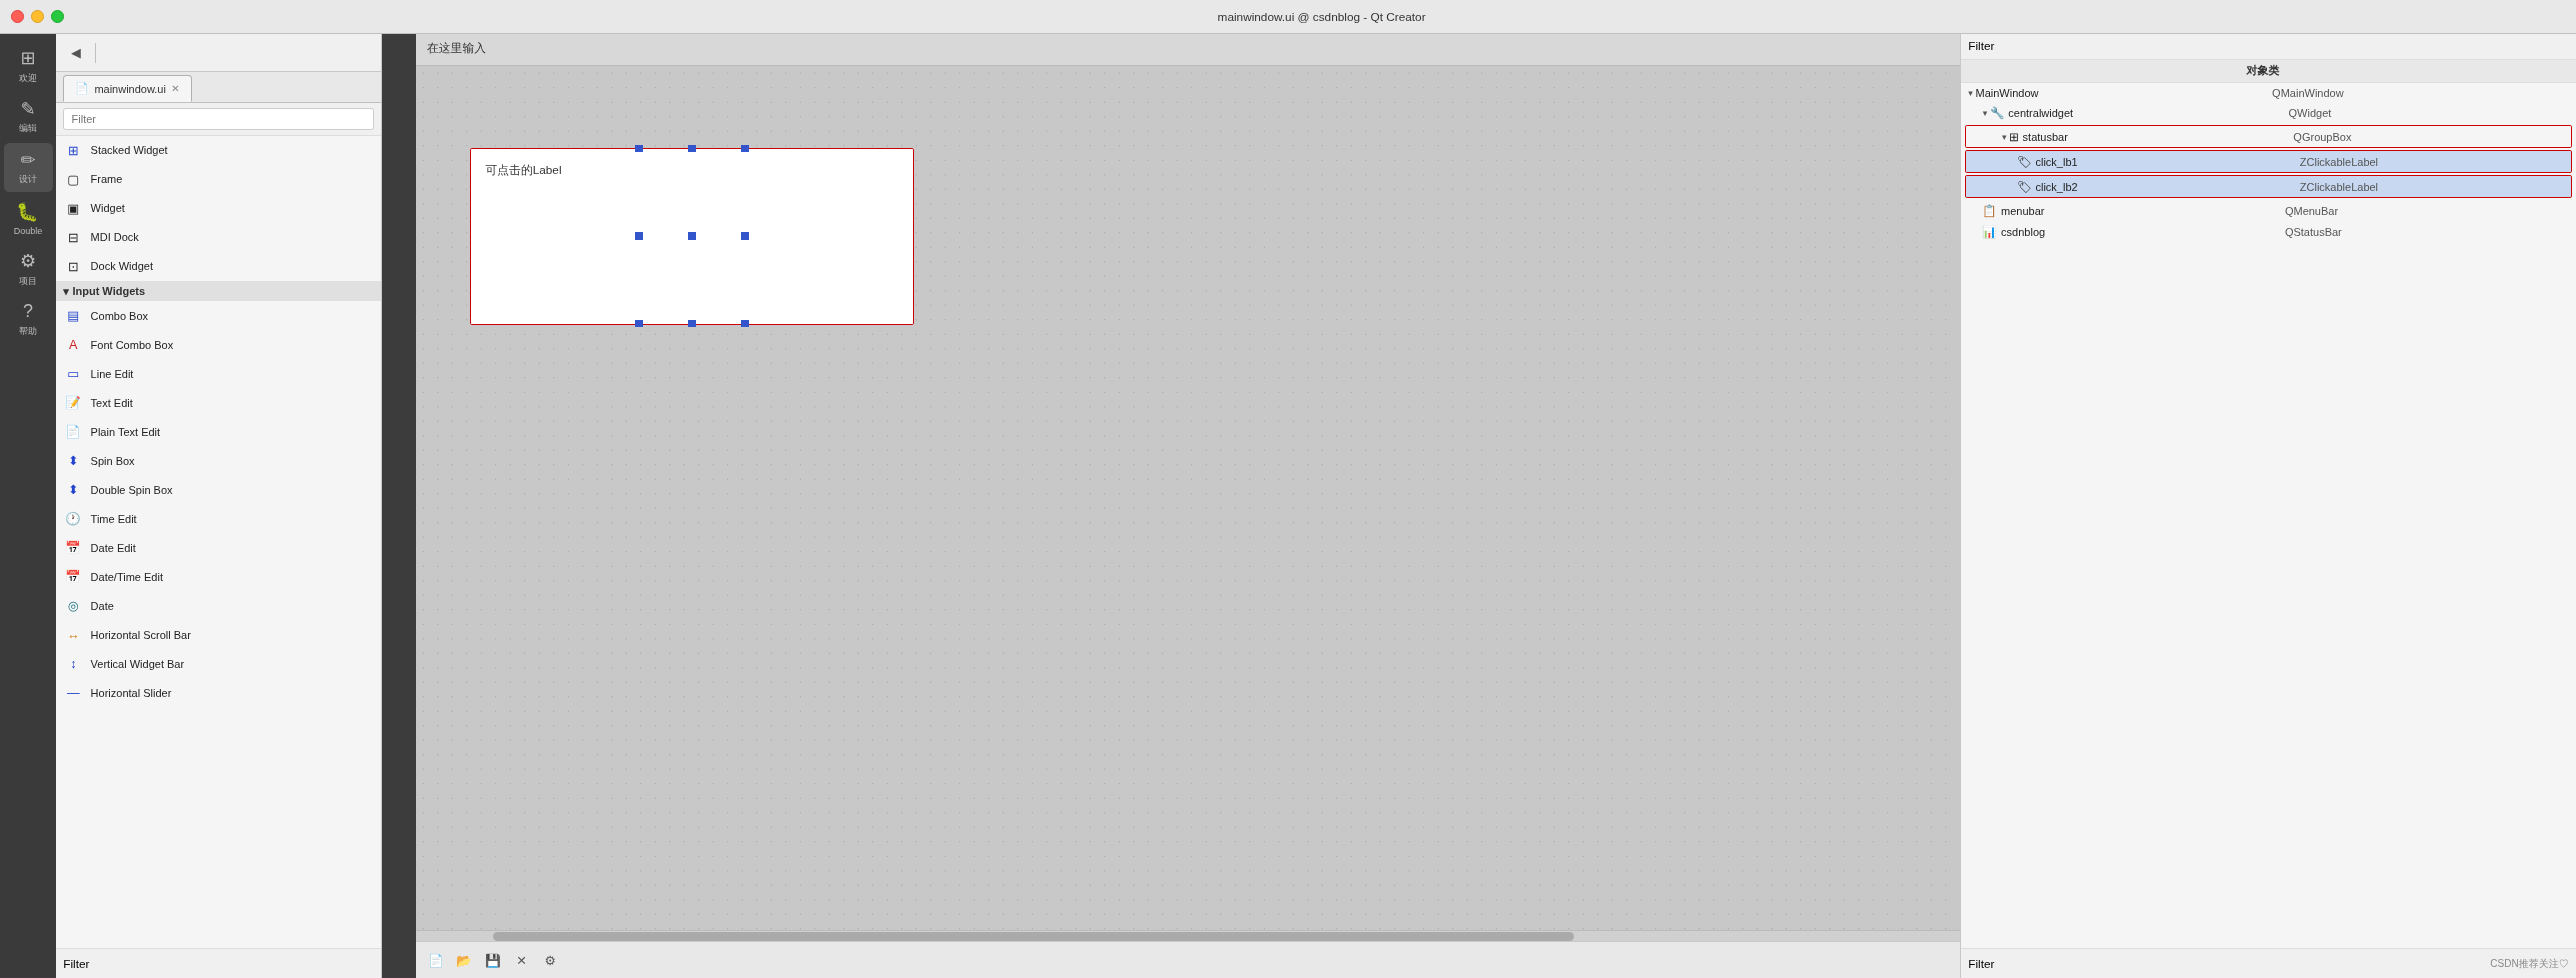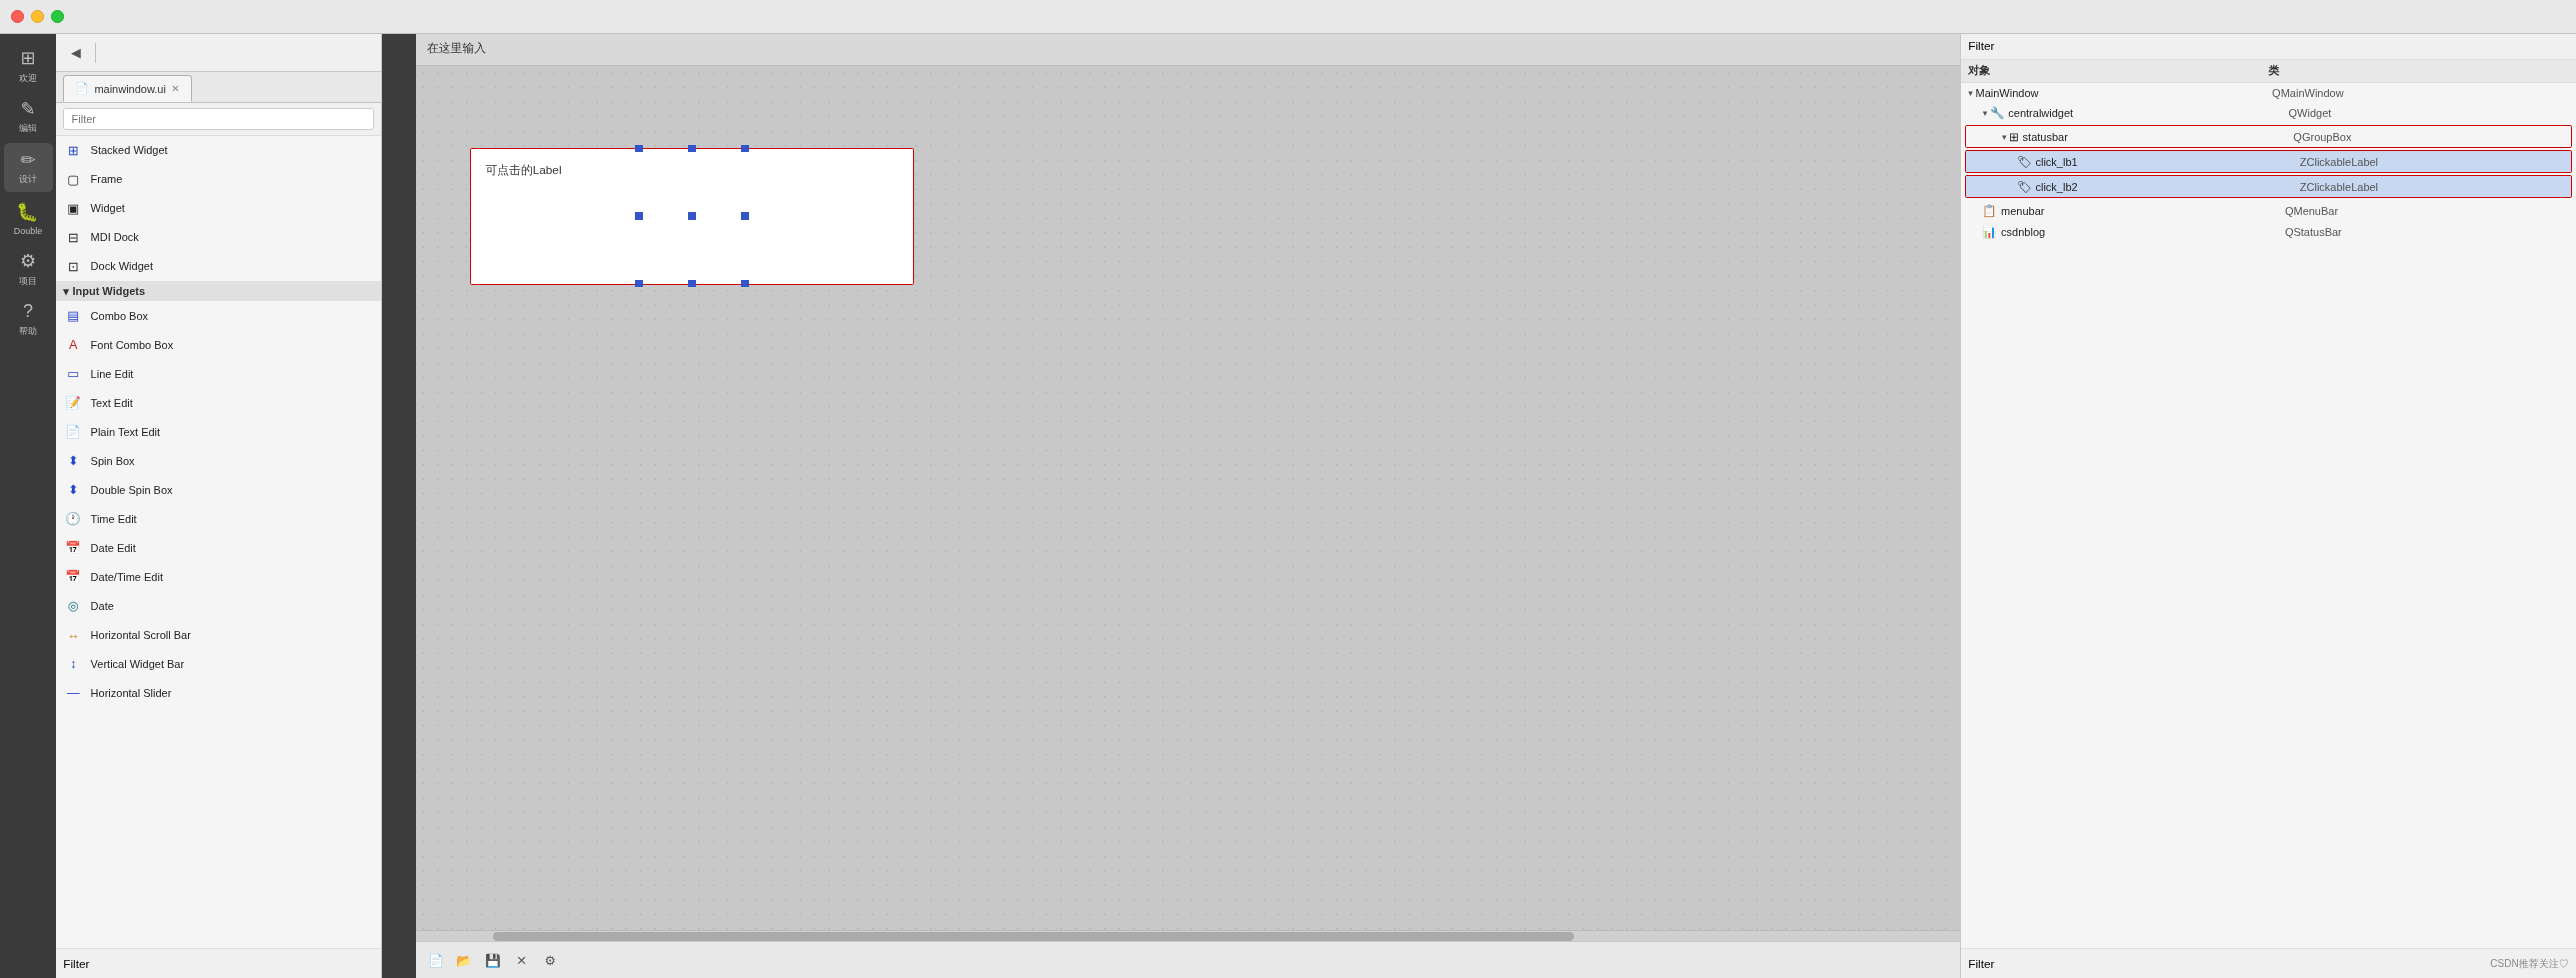--- a/index.html
+++ b/index.html
@@ -253,21 +253,21 @@
     }
     .tree-header {
       display: flex;
       padding: 3.6px 7.3px;
       background: #e8e8e8;
       border-bottom: 0.9px solid #ddd;
       font-size: 11px;
       font-weight: 600;
       color: #333;
     }
-    .tree-col-obj { flex: 1; }
+    .tree-col-obj { flex: 1; text-align: right; }
     .tree-col-cls { flex: 1; }
     .tree-row {
       display: flex;
       align-items: center;
       padding: 3.6px 7.3px;
       font-size: 11px;
       color: #222;
       cursor: pointer;
     }
     .tree-row.selected { background: #c8d8f0; }
@@ -329,20 +329,21 @@
   </style>
 </head>
 <body>
 
 <div class="titlebar">
   <div class="titlebar-buttons">
     <button class="tb-btn tb-close"></button>
     <button class="tb-btn tb-min"></button>
     <button class="tb-btn tb-max"></button>
   </div>
+  <div class="titlebar-title">mainwindow.ui @ csdnblog - Qt Creator</div>
 </div>
 
 <div class="main-layout">
 
   <div class="sidebar">
     <div class="sidebar-item">
       <span class="sidebar-icon">⊞</span>
       <span>欢迎</span>
     </div>
     <div class="sidebar-item">
@@ -475,21 +476,21 @@
       <span>Filter</span>
     </div>
   </div>
 
   <div class="canvas-area">
     <div style="padding: 7.3px 11px; background: #d8d8d8; border-bottom: 0.9px solid #bbb; font-size: 11.8px; color: #333;">
       <span>在这里输入</span>
     </div>
     <div class="canvas-grid">
 
-      <div class="design-widget" style="top:82px; left:54px; width:444px; height:137px;">
+      <div class="design-widget" style="top:82px; left:54px; width:444px; height:177px;">
         <span class="design-widget-label">可点击的Label</span>
 
         <div class="sel-dot" style="top:-3.6px; left:calc(38% - 3.6px);"></div>
         <div class="sel-dot" style="top:-3.6px; left:calc(50% - 3.6px);"></div>
         <div class="sel-dot" style="top:-3.6px; left:calc(62% - 3.6px);"></div>
         <div class="sel-dot" style="top:calc(50% - 3.6px); left:calc(38% - 3.6px);"></div>
         <div class="sel-dot" style="top:calc(50% - 3.6px); left:calc(50% - 3.6px);"></div>
         <div class="sel-dot" style="top:calc(50% - 3.6px); left:calc(62% - 3.6px);"></div>
         <div class="sel-dot" style="bottom:-3.6px; left:calc(38% - 3.6px);"></div>
         <div class="sel-dot" style="bottom:-3.6px; left:calc(50% - 3.6px);"></div>

